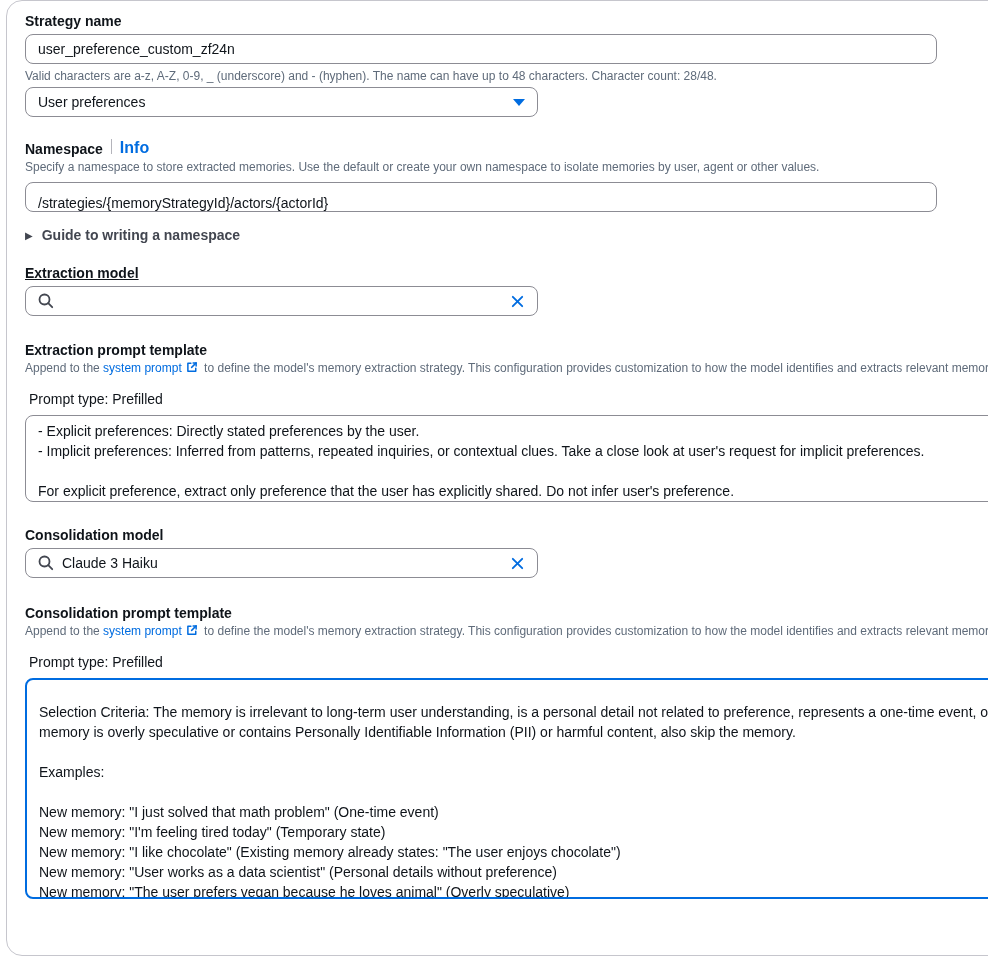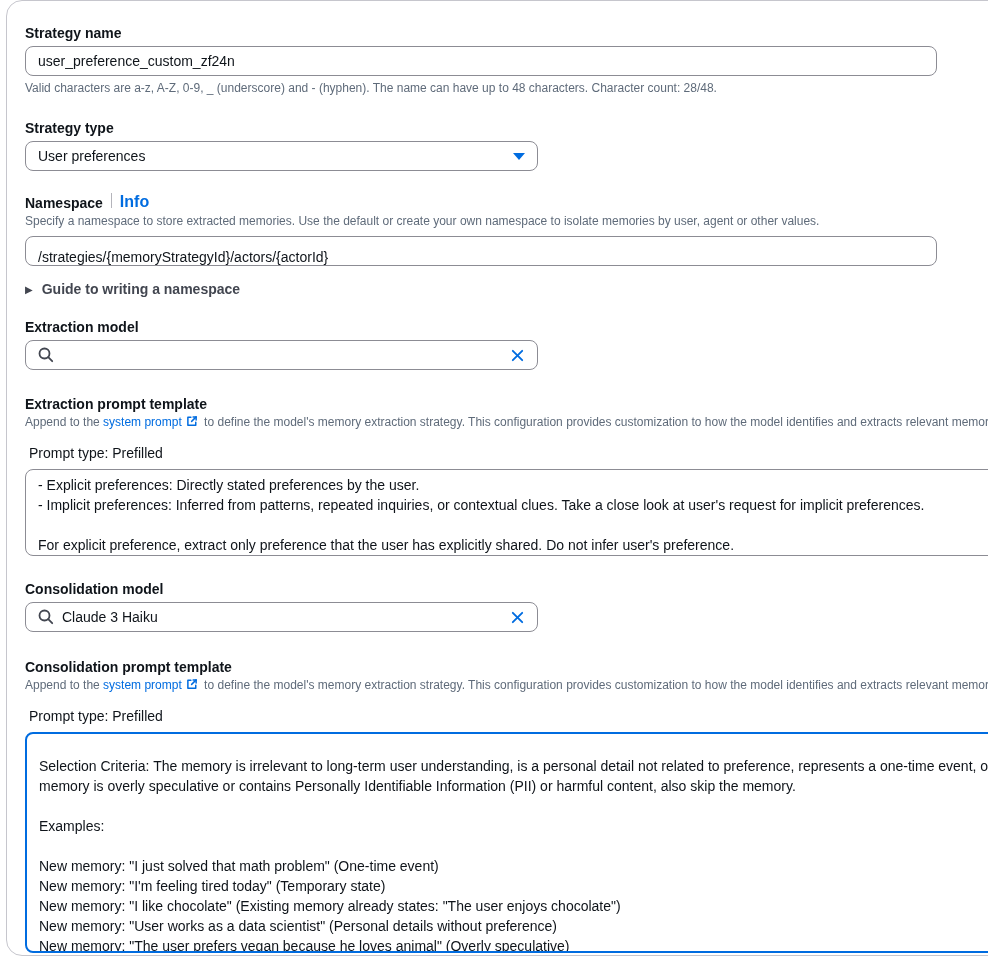--- a/index.html
+++ b/index.html
@@ -10,21 +10,21 @@
     --card-border:#c6c6cd;
     --guide:#424650;
   }
   *{box-sizing:border-box;margin:0;padding:0;}
   html,body{width:988px;height:970px;overflow:hidden;background:#fff;
     font-family:"Liberation Sans",sans-serif;color:var(--label);}
   .card{
     position:absolute;left:6px;top:0;width:1200px;height:956px;
     border:1px solid var(--card-border);border-radius:16px;background:#fff;
   }
-  .form{padding:22px 0 0 18px;width:960px;}
+  .form{padding:10px 0 0 18px;width:960px;}
   .field-label{font-size:14px;font-weight:700;line-height:20px;color:var(--label);}
   .helper{font-size:12px;line-height:16px;color:var(--helper);margin-top:4px;white-space:nowrap;}
   .desc{font-size:12px;line-height:16px;color:var(--helper);white-space:nowrap;}
   .text-input{
     display:flex;align-items:center;height:30px;margin-top:3px;
     border:1px solid var(--input-border);border-radius:8px;background:#fff;
     padding:0 12px;font-size:14px;color:var(--label);
   }
   .text-input input{
     border:none;outline:none;flex:1;font-size:14px;color:var(--label);
@@ -51,36 +51,35 @@
   .textbox{
     margin-top:6px;width:1200px;background:#fff;font-size:14px;line-height:20px;
     white-space:pre;overflow:hidden;color:var(--label);
   }
   .textbox-plain{
     border:1px solid var(--input-border);border-radius:8px;height:87px;padding:5px 12px;
   }
   .textbox-focus{
     border:2px solid var(--accent);border-radius:8px;height:221px;padding:22px 12px 0 12px;
   }
-  .mt-sec{margin-top:20px;}
+  .mt-sec{margin-top:20px;text-decoration:underline;}
   .mt-sec-lg{margin-top:22px;}
 </style>
 </head>
 <body>
 
 <div class="card">
   <div class="form">
 
     <div class="field-label">Strategy name</div>
     <div class="text-input w-full">
       <input type="text" value="user_preference_custom_zf24n" style="">
     </div>
     <div class="helper">Valid characters are a-z, A-Z, 0-9, _ (underscore) and - (hyphen). The name can have up to 48 characters. Character count: 28/48.</div>
 
-    <div class="field-label mt-sec-lg">Strategy type</div>
     <div class="text-input w-half select">
       <span>User preferences</span>
       <span class="caret-down"></span>
     </div>
 
     <div class="label-row mt-sec-lg">
       <span class="field-label">Namespace</span>
       <span class="label-divider"></span>
       <a class="info-link">Info</a>
     </div>

